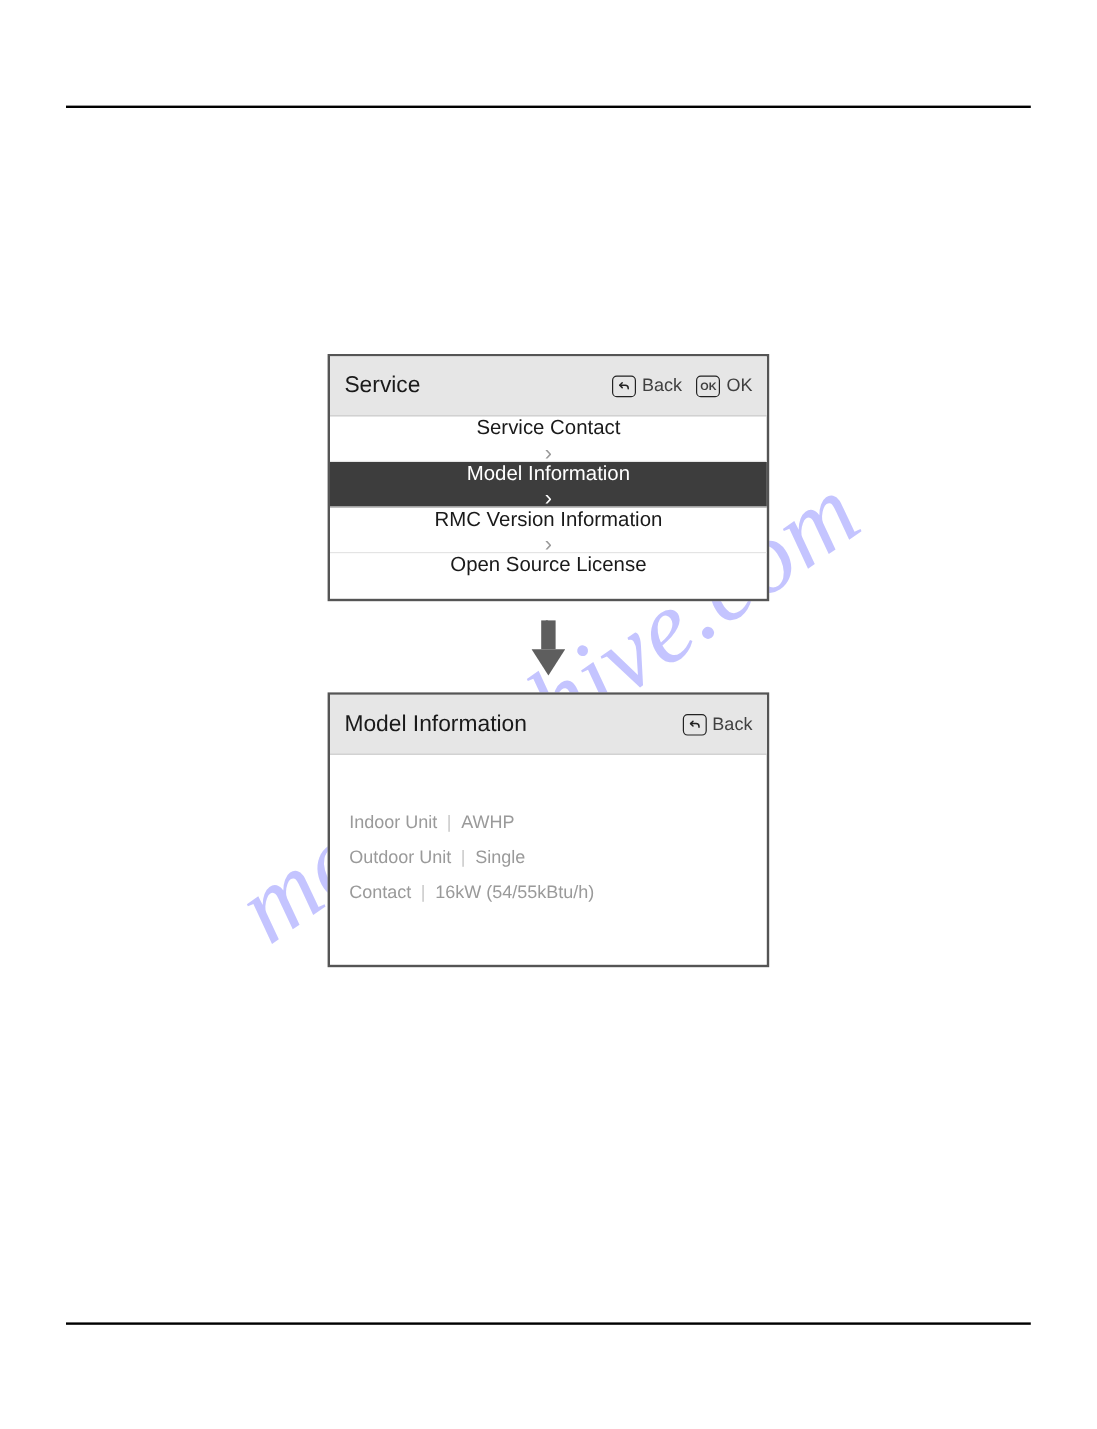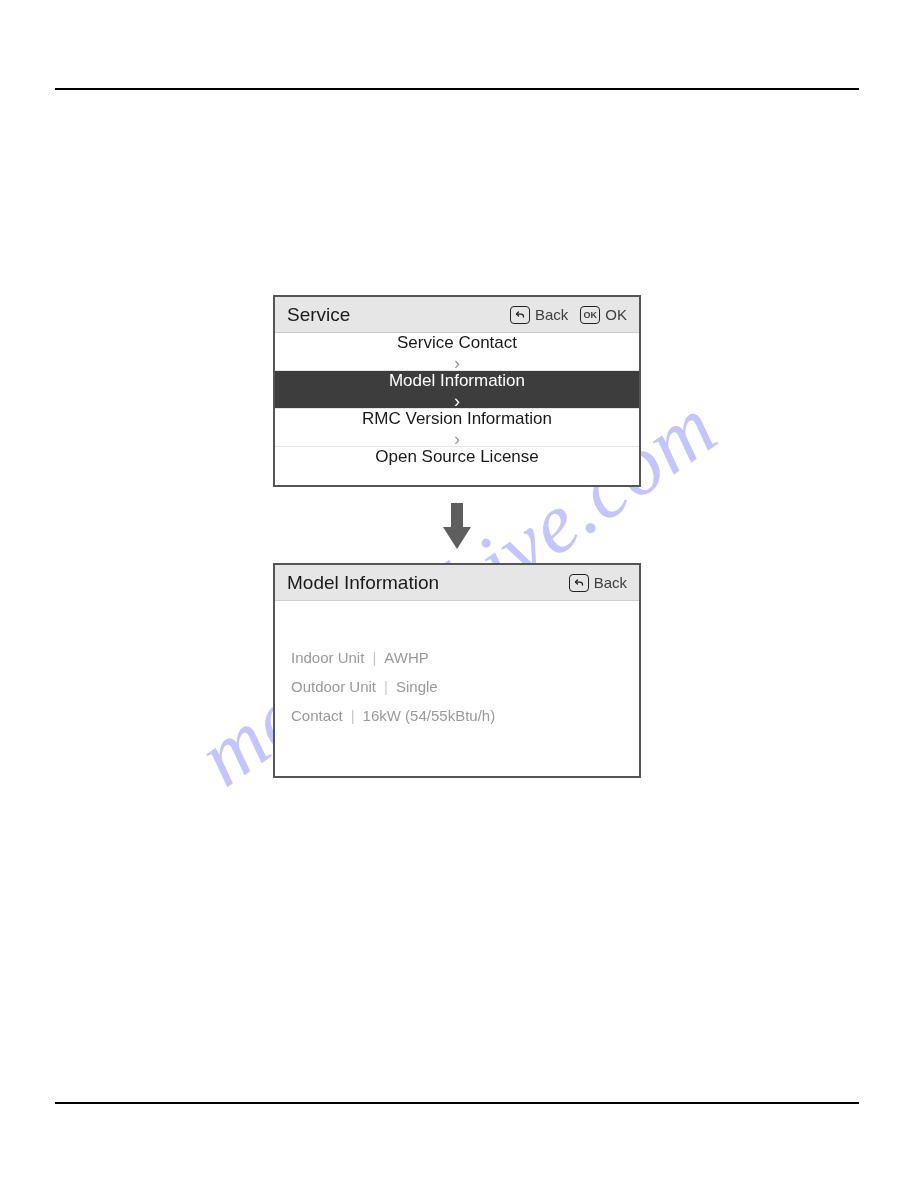--- a/index.html
+++ b/index.html
@@ -21,21 +21,21 @@
     pointer-events: none; user-select: none;
     font-style: italic;
   }
 
   .panels { position: absolute; left: 0; right: 0; top: 295px; display: flex; flex-direction: column; align-items: center; }
 
   .panel {
     width: 368px; border: 2px solid #555; background: #fff;
   }
   .panel-header {
-    height: 36px; background: #e6e6e6; border-bottom: 1px solid #ccc;
+    height: 50px; background: #e6e6e6; border-bottom: 1px solid #ccc;
     display: flex; align-items: center; padding: 0 12px;
   }
   .panel-title { font-size: 19px; color: #1a1a1a; font-weight: 500; flex: 0 0 auto; }
   .header-spacer { flex: 1 1 auto; }
   .hbtn { display: flex; align-items: center; gap: 5px; margin-left: 12px; color: #404040; font-size: 15px; }
   .hbtn .iconbox {
     width: 20px; height: 18px; border: 1.6px solid #222; border-radius: 4px;
     display: flex; align-items: center; justify-content: center; font-size: 10px; font-weight: bold;
   }
   .iconbox svg { width: 12px; height: 12px; }

